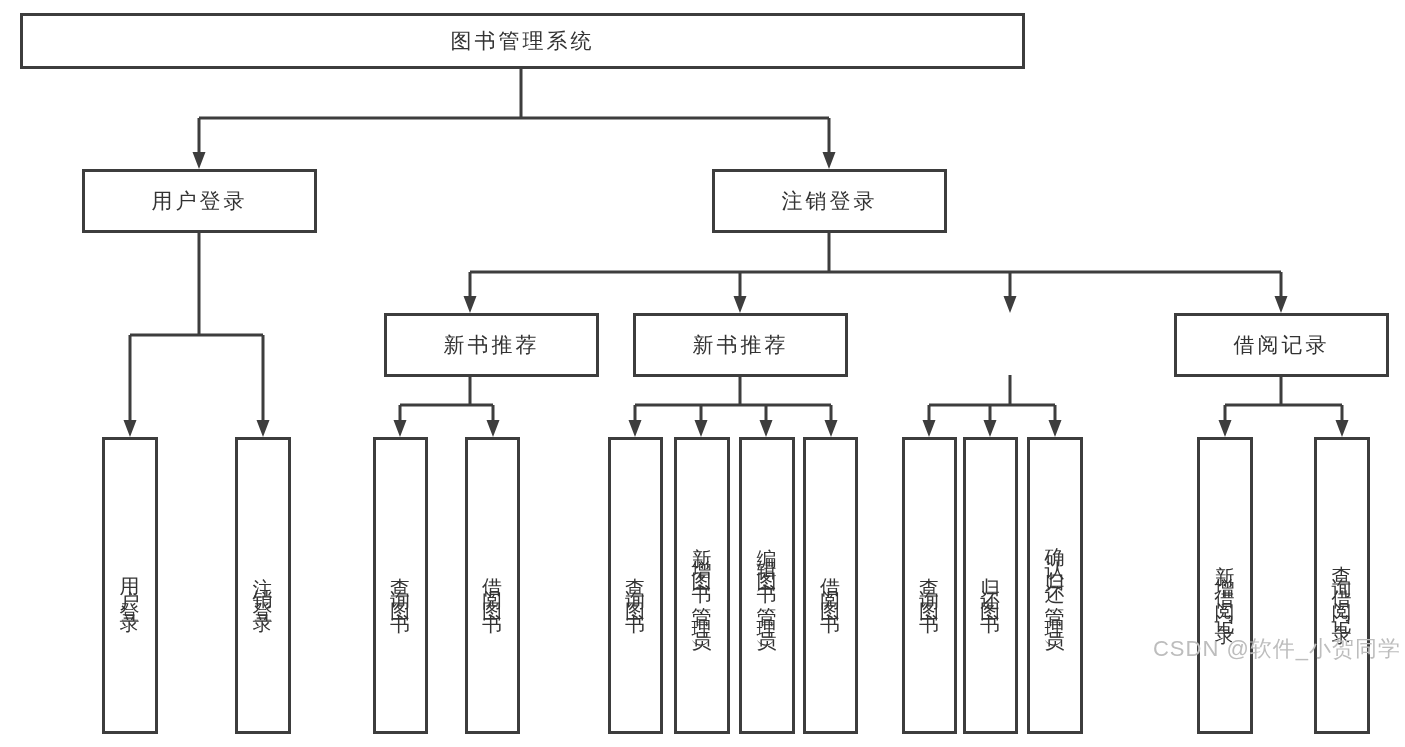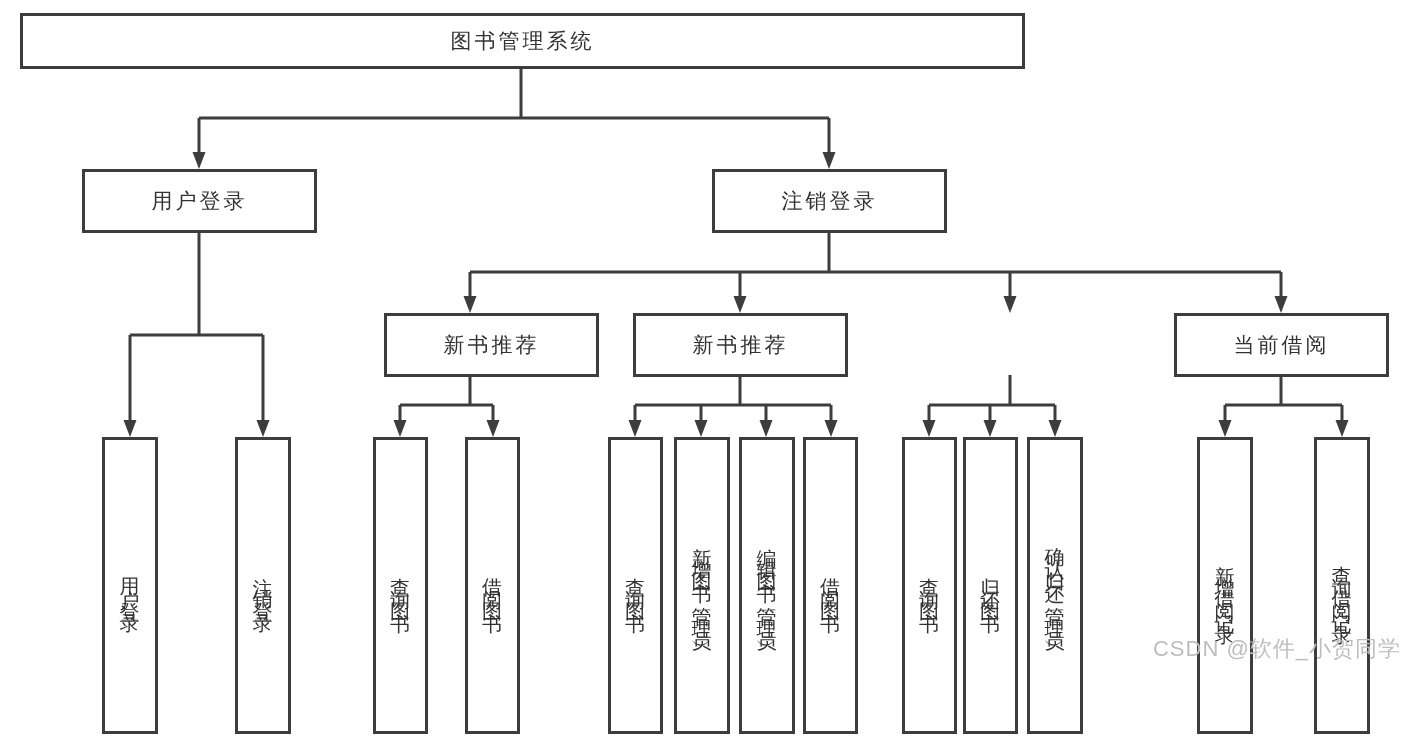--- a/index.html
+++ b/index.html
@@ -118,21 +118,21 @@
       M1335.5 420 L1348.5 420 L1342 437 Z"></path>
   </svg>
 
   <div class="box h" style="left:20px; top:13px; width:1005px; height:56px">图书管理系统</div>
 
   <div class="box h" style="left:82px; top:169px; width:235px; height:64px">用户登录</div>
   <div class="box h" style="left:712px; top:169px; width:235px; height:64px">注销登录</div>
 
   <div class="box h" style="left:384px; top:313px; width:215px; height:64px">新书推荐</div>
   <div class="box h" style="left:633px; top:313px; width:215px; height:64px">新书推荐</div>
-  <div class="box h" style="left:1174px; top:313px; width:215px; height:64px">当前借阅</div>
+  <div class="box h" style="left:1174px; top:313px; width:215px; height:64px">借阅记录</div>
 
   <div class="box v" style="left:102px; top:437px; width:56px; height:297px">用户登录</div>
   <div class="box v" style="left:235px; top:437px; width:56px; height:297px">注销登录</div>
 
   <div class="box v" style="left:373px; top:437px; width:55px; height:297px">查询图书</div>
   <div class="box v" style="left:465px; top:437px; width:55px; height:297px">借阅图书</div>
 
   <div class="box v" style="left:608px; top:437px; width:55px; height:297px">查询图书</div>
   <div class="box v" style="left:674px; top:437px; width:56px; height:297px">新增图书（管理员）</div>
   <div class="box v" style="left:739px; top:437px; width:56px; height:297px">编辑图书（管理员）</div>

